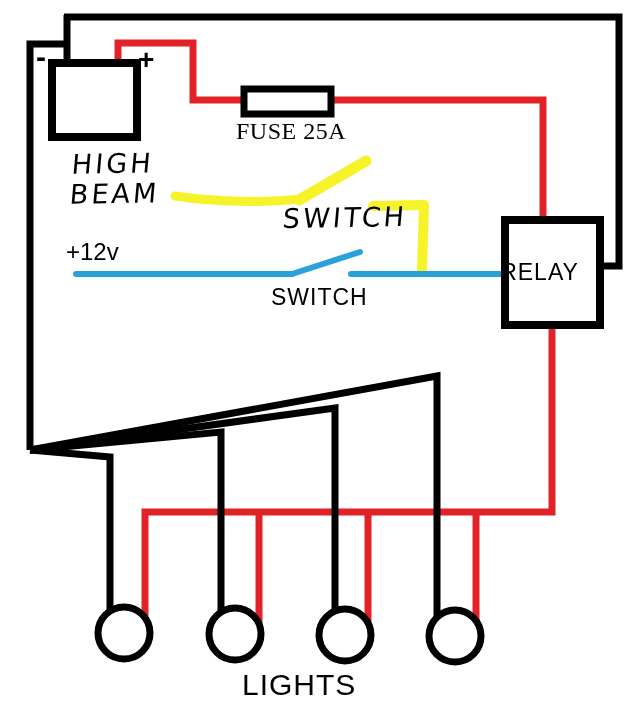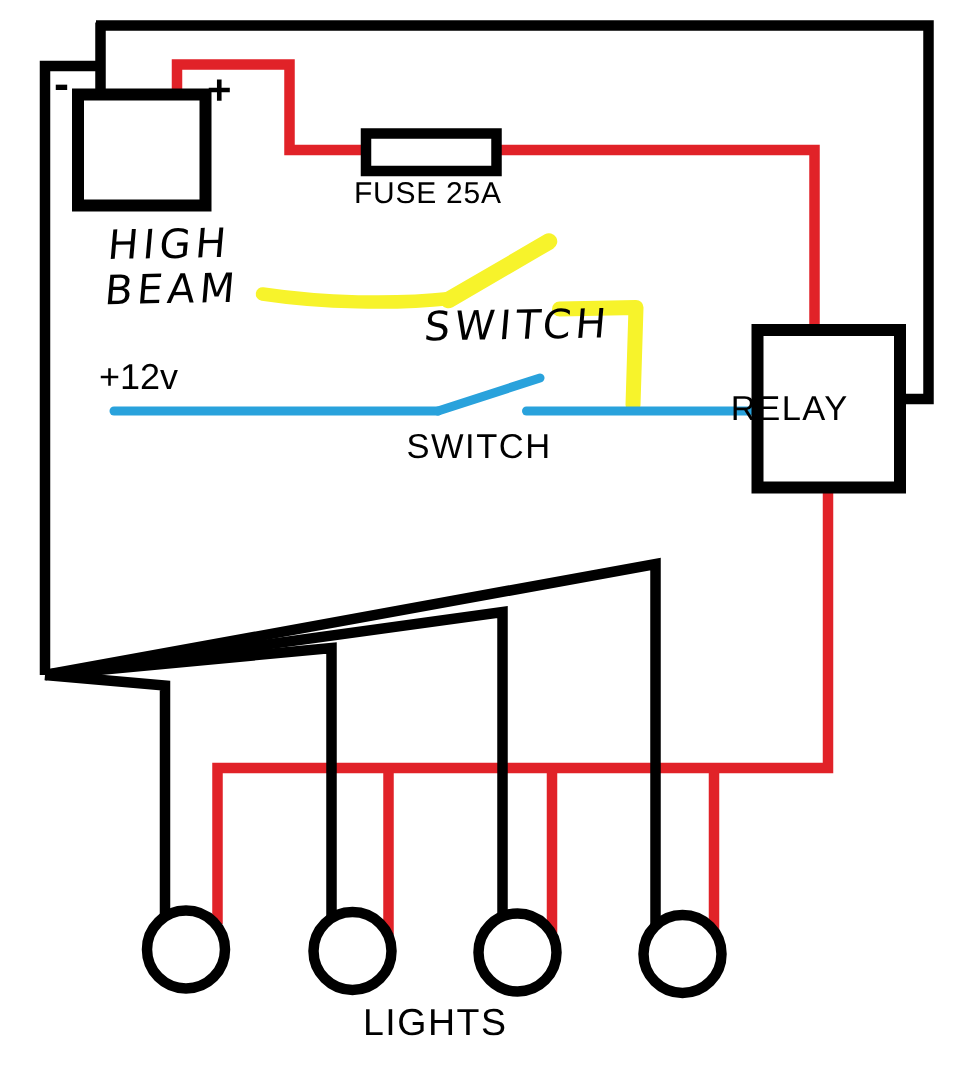--- a/index.html
+++ b/index.html
@@ -10,21 +10,21 @@
   .canvas svg{position:absolute;left:0;top:0;}
   .lbl{position:absolute;white-space:nowrap;line-height:1;color:#000;}
   .print{font-family:"Liberation Sans",sans-serif;}
   .hand{
     font-family:"DejaVu Sans",sans-serif;
     transform:skewX(-6deg) rotate(-1deg);
     letter-spacing:3px;
   }
   .batt-term{font-weight:700;}
   .relay-box-label{
-    position:absolute;left:479px;top:220px;width:95px;height:105px;
+    position:absolute;left:492px;top:220px;width:95px;height:105px;
     display:flex;align-items:center;justify-content:center;
     font-size:23px;letter-spacing:1px;
   }
 </style>
 </head>
 <body>
 
 <div class="canvas">
 
   <svg width="641" height="716" viewBox="0 0 641 716">
@@ -68,28 +68,28 @@
       <circle cx="235" cy="634" r="26" stroke-width="7"></circle>
       <circle cx="345" cy="635" r="26" stroke-width="7"></circle>
       <circle cx="455" cy="636" r="26" stroke-width="7"></circle>
     </g>
   </svg>
 
   <div class="lbl batt-term" style="left:36px;top:42px;font-size:30px;">-</div>
 
   <div class="lbl batt-term" style="left:138px;top:46px;font-size:28px;">+</div>
 
-  <div class="lbl print" style="left:236px;top:119px;font-size:20px;letter-spacing:0.5px;">FUSE 25A</div>
+  <div class="lbl print" style="left:236px;top:119px;font-size:24px;letter-spacing:0.5px;font-family:Liberation Serif, serif;">FUSE 25A</div>
 
   <div class="lbl hand" style="left:72px;top:150px;font-size:27px;">HIGH</div>
   <div class="lbl hand" style="left:70px;top:180px;font-size:27px;">BEAM</div>
 
   <div class="lbl hand" style="left:283px;top:204px;font-size:27px;">SWITCH</div>
 
   <div class="lbl print" style="left:66px;top:240px;font-size:24px;">+12v</div>
 
   <div class="lbl print" style="left:271px;top:286px;font-size:23px;letter-spacing:1px;">SWITCH</div>
 
   <div class="relay-box-label print">RELAY</div>
 
-  <div class="lbl print" style="left:242px;top:670px;font-size:25px;letter-spacing:1px;">LIGHTS</div>
+  <div class="lbl print" style="left:242px;top:670px;font-size:30px;letter-spacing:1px;">LIGHTS</div>
 
 </div>
 
 </body></html>

